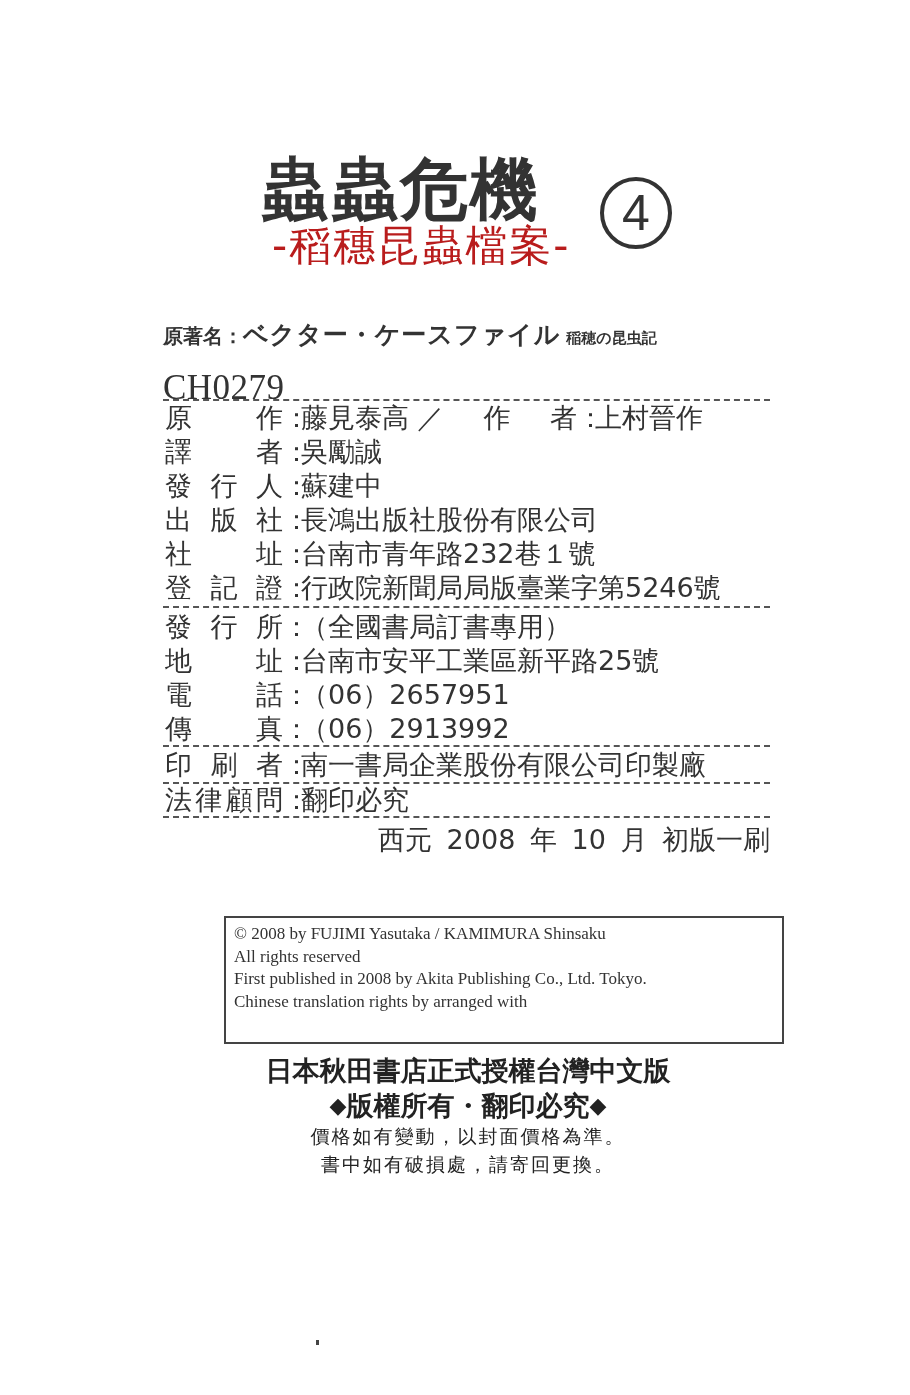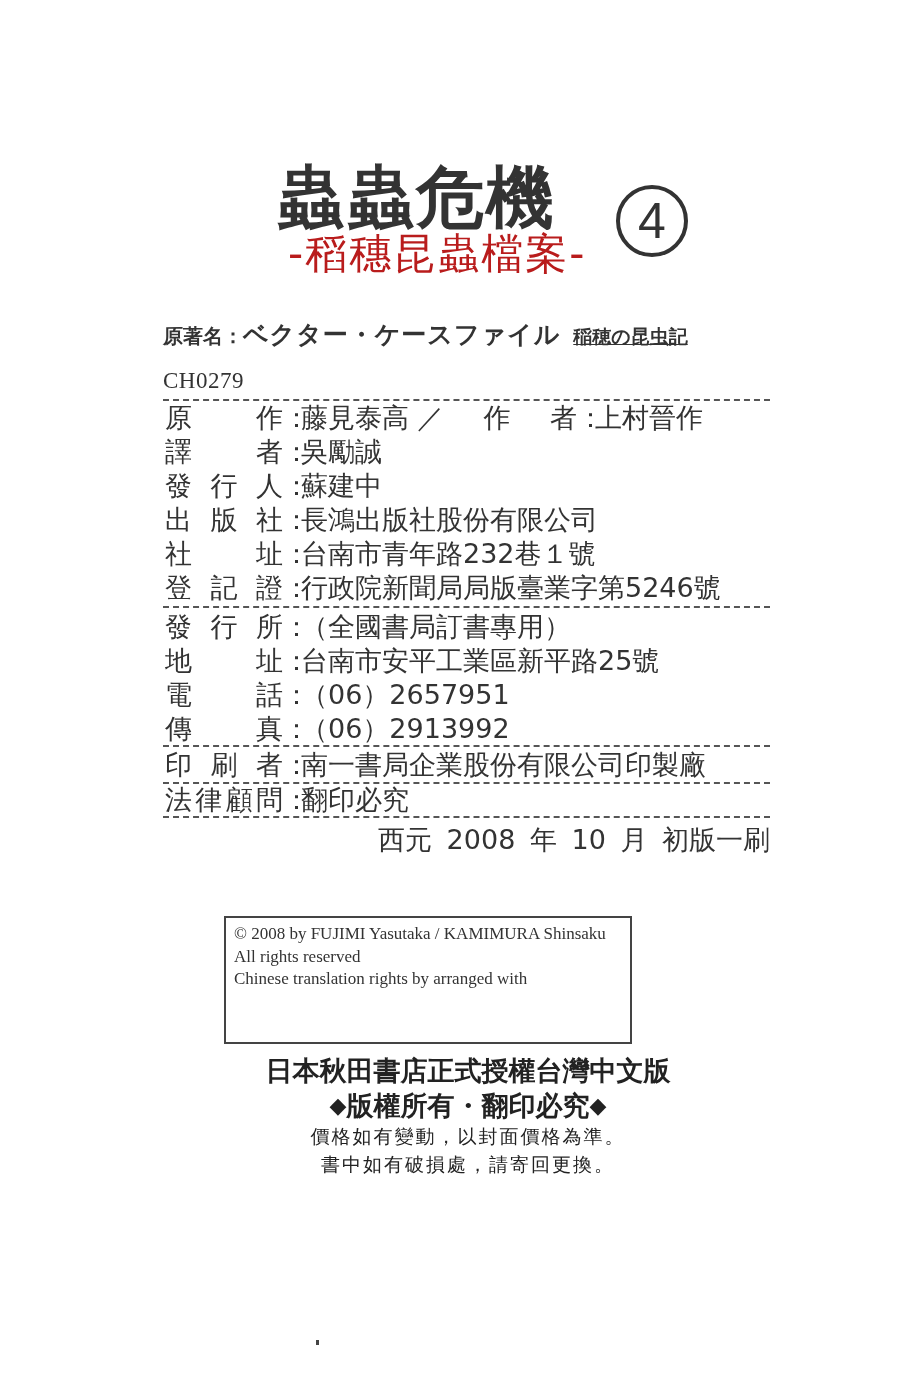--- a/index.html
+++ b/index.html
@@ -11,24 +11,23 @@
       width: 910px;
       height: 1395px;
       position: relative;
       overflow: hidden;
       color: #2a2a2a;
       font-family: "DejaVu Sans", sans-serif;
     }
     .title-block {
       position: absolute;
       left: 260px;
-      top: 160px;
+      top: 152px;
       width: 440px;
       height: 120px;
-      margin-left: 16px;
     }
     .main-title {
       position: absolute;
       left: 0;
       top: 0;
       font-size: 68px;
       font-weight: bold;
       letter-spacing: 2px;
       line-height: 76px;
       color: #333;
@@ -63,27 +62,27 @@
     .orig-title {
       position: absolute;
       left: 163px;
       top: 318px;
       white-space: nowrap;
       font-weight: bold;
       color: #333;
     }
     .orig-title .lbl { font-size: 20px; }
     .orig-title .kana { font-size: 25px; letter-spacing: 1px; text-align: right; }
-    .orig-title .small { font-size: 19px; margin-left: 13px; text-decoration: underline; }
+    .orig-title .small { font-size: 15px; margin-left: 6px; }
     .code {
       position: absolute;
       left: 163px;
       top: 368px;
       font-family: "Liberation Serif", serif;
-      font-size: 23px;
+      font-size: 35px;
       color: #333;
       letter-spacing: 0.5px;
     }
     .hr {
       position: absolute;
       left: 163px;
       width: 607px;
       height: 0;
       border-top: 2px dashed #555;
     }
@@ -124,21 +123,21 @@
       font-size: 27px;
       white-space: nowrap;
       color: #333;
       word-spacing: 6px;
       text-align: center;
     }
     .copyright-box {
       position: absolute;
       left: 224px;
       top: 916px;
-      width: 408px;
+      width: 560px;
       height: 128px;
       border: 2px solid #444;
       box-sizing: border-box;
       padding: 5px 0 0 8px;
       font-family: "Liberation Serif", serif;
       font-size: 17px;
       line-height: 22.5px;
       color: #333;
     }
     .copyright-box div { white-space: nowrap; }
@@ -227,20 +226,21 @@
   <span class="key">法律顧問</span><span class="colon">：</span><span>翻印必究</span>
 </div>
 
 <div class="hr" style="top:816px"></div>
 
 <div class="date-line">西元 2008 年 10 月  初版一刷</div>
 
 <div class="copyright-box">
   <div>© 2008 by FUJIMI Yasutaka / KAMIMURA Shinsaku</div>
   <div>All rights reserved</div>
+  <div>First published in 2008 by Akita Publishing Co., Ltd. Tokyo.</div>
   <div>Chinese translation rights by arranged with</div>
 </div>
 
 <div class="auth-line auth1">日本秋田書店正式授權台灣中文版</div>
 <div class="auth-line auth2">
   <span class="diamond">◆</span><span>版權所有・翻印必究</span><span class="diamond">◆</span>
 </div>
 <div class="auth-line auth3">價格如有變動，以封面價格為準。</div>
 <div class="auth-line auth4">書中如有破損處，請寄回更換。</div>
 

